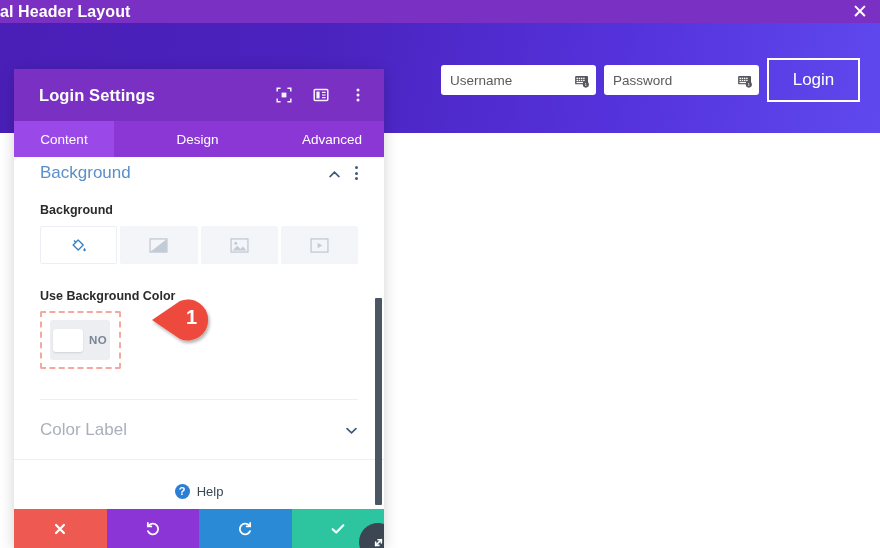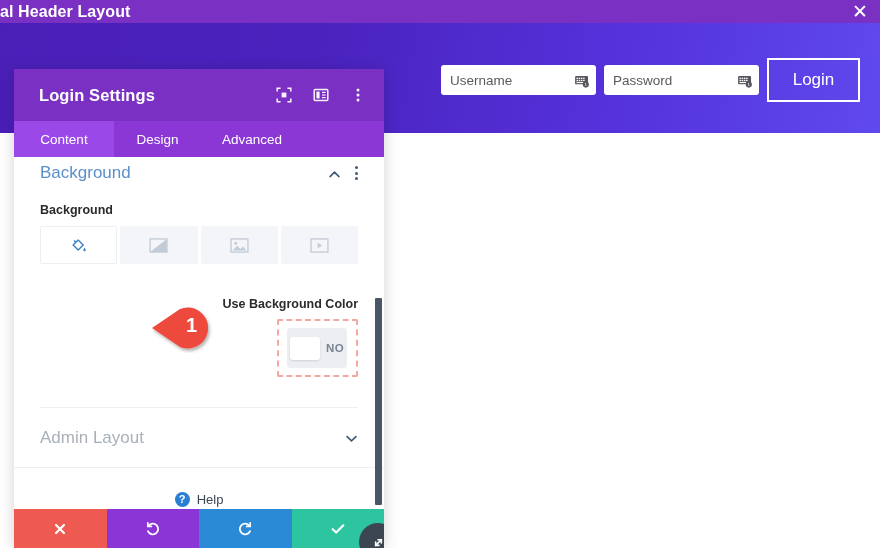--- a/index.html
+++ b/index.html
@@ -81,21 +81,21 @@
   }
   .modal-title {
     color: #ffffff; font-size: 16.5px; font-weight: bold; flex: 1;
     letter-spacing: .1px;
   }
   .head-icons { display: flex; align-items: center; gap: 21px; }
   .head-ico { width: 16px; height: 16px; cursor: pointer; opacity: .95;
               display: flex; align-items: center; justify-content: center; }
 
   .modal-tabs {
-    height: 36px; flex: 0 0 36px; background: #8b37d6; display: flex;
+    height: 36px; flex: 0 0 36px; background: #8b37d6; display: flex; gap: 40px;
   }
   .tab {
     height: 36px; display: flex; align-items: center; justify-content: center;
     color: #ffffff; font-size: 13.5px; cursor: pointer;
     padding: 0 14px; font-weight: 500;
   }
   .tab.t-content { width: 100px; }
   .tab.t-design  { width: 87px; }
   .tab.t-advanced{ width: 102px; }
   .tab.active { background: #9b48e8; }
@@ -126,21 +126,21 @@
   .bg-tabs {
     display: flex; gap: 3px; height: 38px;
   }
   .bg-tab {
     flex: 1; background: #f3f5f8; border-radius: 2px;
     display: flex; align-items: center; justify-content: center; cursor: pointer;
   }
   .bg-tab.active { background: #ffffff; box-shadow: 0 0 0 1px #eceff3 inset; }
 
   
-  .toggle-row { margin-top: 33px; position: relative; text-align: right; }
+  .toggle-row { margin-top: 25px; position: relative; }
   .toggle-wrap {
     display: inline-flex; align-items: center;
     border: 2px dashed #f3a9a0; padding: 7px 9px 7px 8px;
     border-radius: 2px; position: relative;
   }
   .toggle {
     width: 60px; height: 40px; background: #eceef2; border-radius: 3px;
     display: flex; align-items: center; cursor: pointer; position: relative;
   }
   .toggle .knob {
@@ -384,21 +384,21 @@
               <path d="M2 25 L30 6 A20.5 20.5 0 1 1 30 44 Z" fill="#ee4a3c" filter="url(#pinshadow)"></path>
             </svg>
             <span class="num">1</span>
           </div>
         </div>
 
         <div class="divider"></div>
       </div>
 
       <div class="admin-row">
-        <div class="admin-title">Admin Layout</div>
+        <div class="admin-title">Color Label</div>
         <span class="chev-dn">
           <svg viewBox="0 0 14 14" width="13" height="13" fill="none" stroke="#3f5a78" stroke-width="1.8" stroke-linecap="round">
             <path d="M2.2 5 L7 9.6 L11.8 5"></path>
           </svg>
         </span>
       </div>
 
       <div class="help-row">
         <span class="help-ico">?</span>
         <span class="help-text">Help</span>

